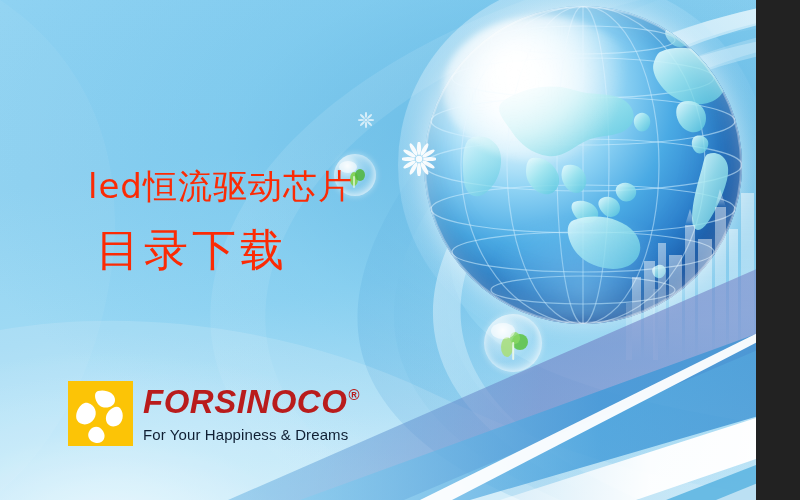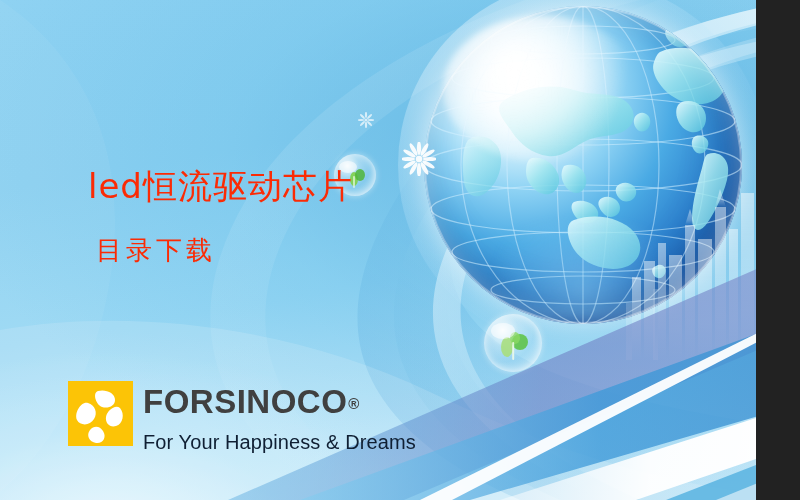--- a/index.html
+++ b/index.html
@@ -70,35 +70,36 @@
   .daisy{position:absolute;}
   .daisy svg{display:block;width:100%;height:100%;}
 
   
   .headline{
     position:absolute;left:88px;top:166px;width:340px;
     color:#fb2b05;
     font-family:"DejaVu Sans","Liberation Sans",sans-serif;
   }
   .headline .l1{font-size:34px;line-height:40px;letter-spacing:1px;white-space:nowrap;}
-  .headline .l2{font-size:26px;line-height:40px;letter-spacing:4px;margin-top:24px;margin-left:8px;white-space:nowrap;}
+  .headline .l2{font-size:44px;line-height:40px;letter-spacing:4px;margin-top:24px;margin-left:8px;white-space:nowrap;}
 
   
   .logo{position:absolute;left:68px;top:381px;display:flex;align-items:flex-start;}
   .logo-mark{width:65px;height:65px;background:#fcc406;position:relative;flex:0 0 auto;}
   .logo-mark svg{position:absolute;inset:0;width:100%;height:100%;}
   .logo-text{margin-left:10px;padding-top:4px;}
   .logo-word{
-    display:flex;align-items:center;
-    color:#404040;font-weight:bold;font-size:33px;line-height:34px;letter-spacing:.5px;
+    display:flex;align-items:flex-start;
+    color:#b91c1c;font-weight:bold;font-size:33px;line-height:34px;letter-spacing:.5px;
     font-family:"Liberation Sans","DejaVu Sans",sans-serif;
+    font-style:italic;
   }
   .logo-reg{font-size:15px;line-height:15px;margin-top:2px;margin-left:1px;}
   .logo-tag{
-    color:#0f1f33;font-size:20px;line-height:18px;margin-top:14px;letter-spacing:.1px;
+    color:#0f1f33;font-size:15px;line-height:18px;margin-top:7px;letter-spacing:.1px;
     font-family:"Liberation Sans","DejaVu Sans",sans-serif;
   }
 
   
   .stripes{position:absolute;inset:0;pointer-events:none;}
   .stripes svg{display:block;width:800px;height:500px;}
 </style>
 </head>
 <body>
 

